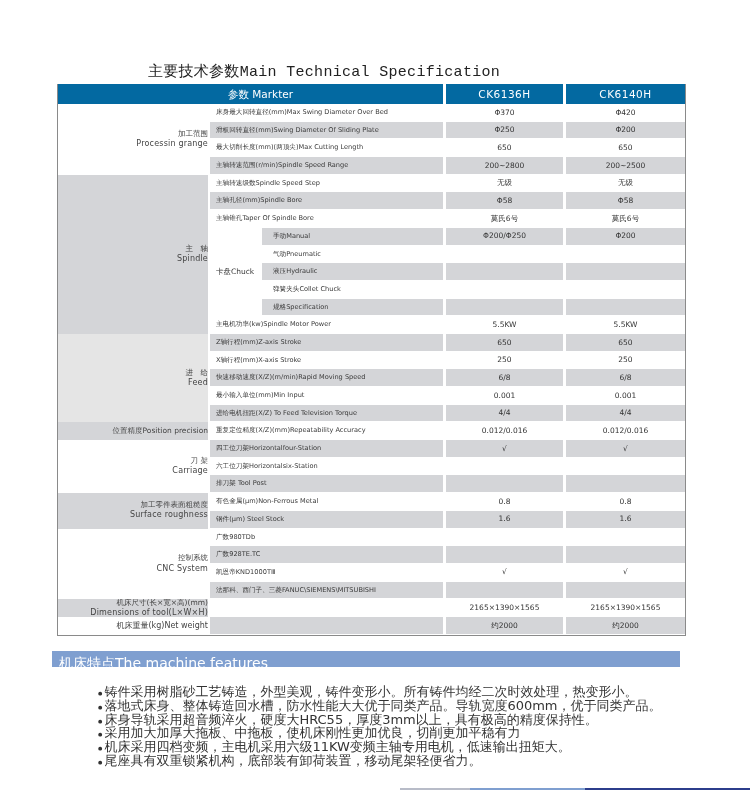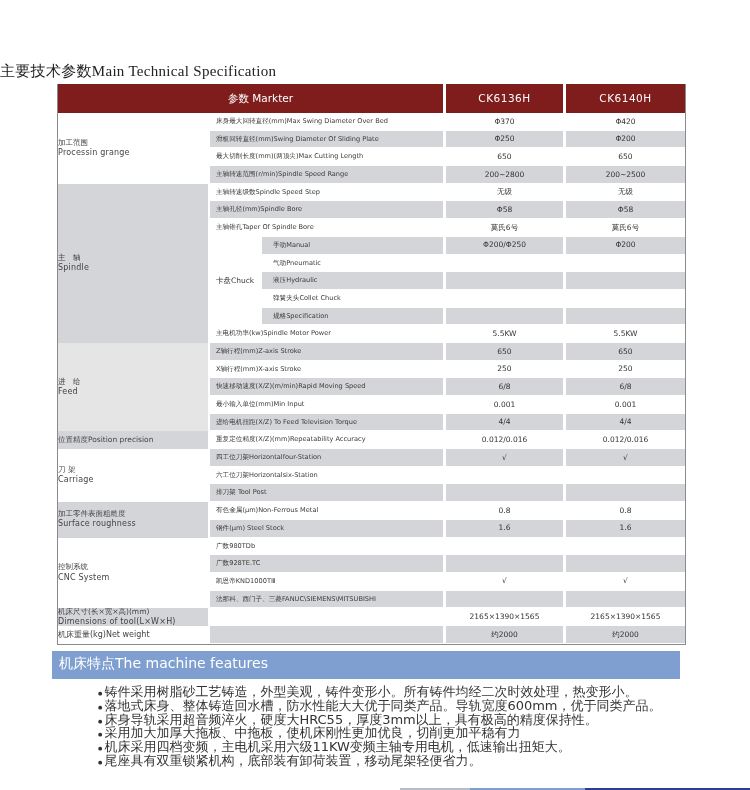--- a/index.html
+++ b/index.html
@@ -1,61 +1,61 @@
 <!DOCTYPE html>
 <html><head>
 <meta charset="utf-8">
 <style>
   * { box-sizing: border-box; margin: 0; padding: 0; }
   html, body { width: 750px; height: 790px; background: #ffffff; overflow: hidden; }
   body { position: relative; font-family: "DejaVu Sans", "Liberation Sans", sans-serif; color: #333; }
 
   .title {
-    position: absolute; left: 0; width: 648px; top: 62px; 
+    position: absolute; left: 0; width: 648px; top: 62px; text-align: center;
     font-size: 15px; color: #222; letter-spacing: 0.3px;
-    font-family: Liberation Serif, serif;
+    font-family: Liberation Mono, monospace;
   }
 
   .spec-table {
     position: absolute; left: 57px; top: 84px; width: 627px;
     border-collapse: separate; border-spacing: 0;
     border-left: 1px solid #8a8a8a; border-right: 1px solid #8a8a8a; border-bottom: 1px solid #8a8a8a;
     table-layout: fixed;
   }
   .spec-table td, .spec-table th {
     font-size: 7px; line-height: 1; height: 17.7px; padding: 0; vertical-align: middle;
     white-space: nowrap; overflow: hidden;
   }
   .spec-table th {
-    background: #7f1d1d; color: #ffffff; font-weight: normal; font-size: 10.5px; height: 29px;
+    background: #0369a1; color: #ffffff; font-weight: normal; font-size: 10.5px; height: 20px;
     border-right: 3px solid #ffffff;
   }
   .spec-table th:last-child { border-right: none; }
   .spec-table th.h-param { text-align: center; padding-left: 20px; }
   .spec-table th.h-model { letter-spacing: 0.5px; }
 
   td.group {
-    text-align: left; font-size: 7.5px; line-height: 1.35; color: #444;
+    text-align: right; font-size: 7.5px; line-height: 1.35; color: #444;
     border-right: 2px solid #ffffff; white-space: normal;
   }
   td.group.shade { background: #d4d5d8; }
   td.group .en { display: block; font-size: 8px; letter-spacing: 0.2px; }
 
   td.param { padding-left: 6px; color: #3a3a3a; font-size: 6.6px; border-right: 3px solid #fff; }
   td.param.sub { padding-left: 11px; }
   td.chuck { text-align: left; padding-left: 6px; font-size: 7.5px; color: #3a3a3a; }
   td.val { text-align: center; font-size: 7.5px; color: #333; border-right: 3px solid #fff; }
   td.val:last-child { border-right: none; }
 
   tr.shade td.param, tr.shade td.val { background: #d4d5d8; }
   tr { border-bottom: 1px solid #fff; }
   .spec-table td.param, .spec-table td.val { border-bottom: 1px solid #fff; }
 
   .features-banner {
-    position: absolute; left: 52px; top: 651px; width: 628px; height: 28px;
+    position: absolute; left: 52px; top: 651px; width: 628px; height: 16px;
     background: #7f9fd0; color: #ffffff; font-size: 14px; line-height: 24px; padding-left: 7px;
     font-family: "DejaVu Sans", sans-serif;
   }
   .features-list {
     position: absolute; left: 98px; top: 686px; width: 560px; list-style: none;
   }
   .features-list li {
     font-size: 13px; line-height: 11.8px; color: #333; white-space: nowrap;
   }
   .features-list li::before { content: "\25CF"; font-size: 5px; margin-right: 2px; vertical-align: 1px; }

